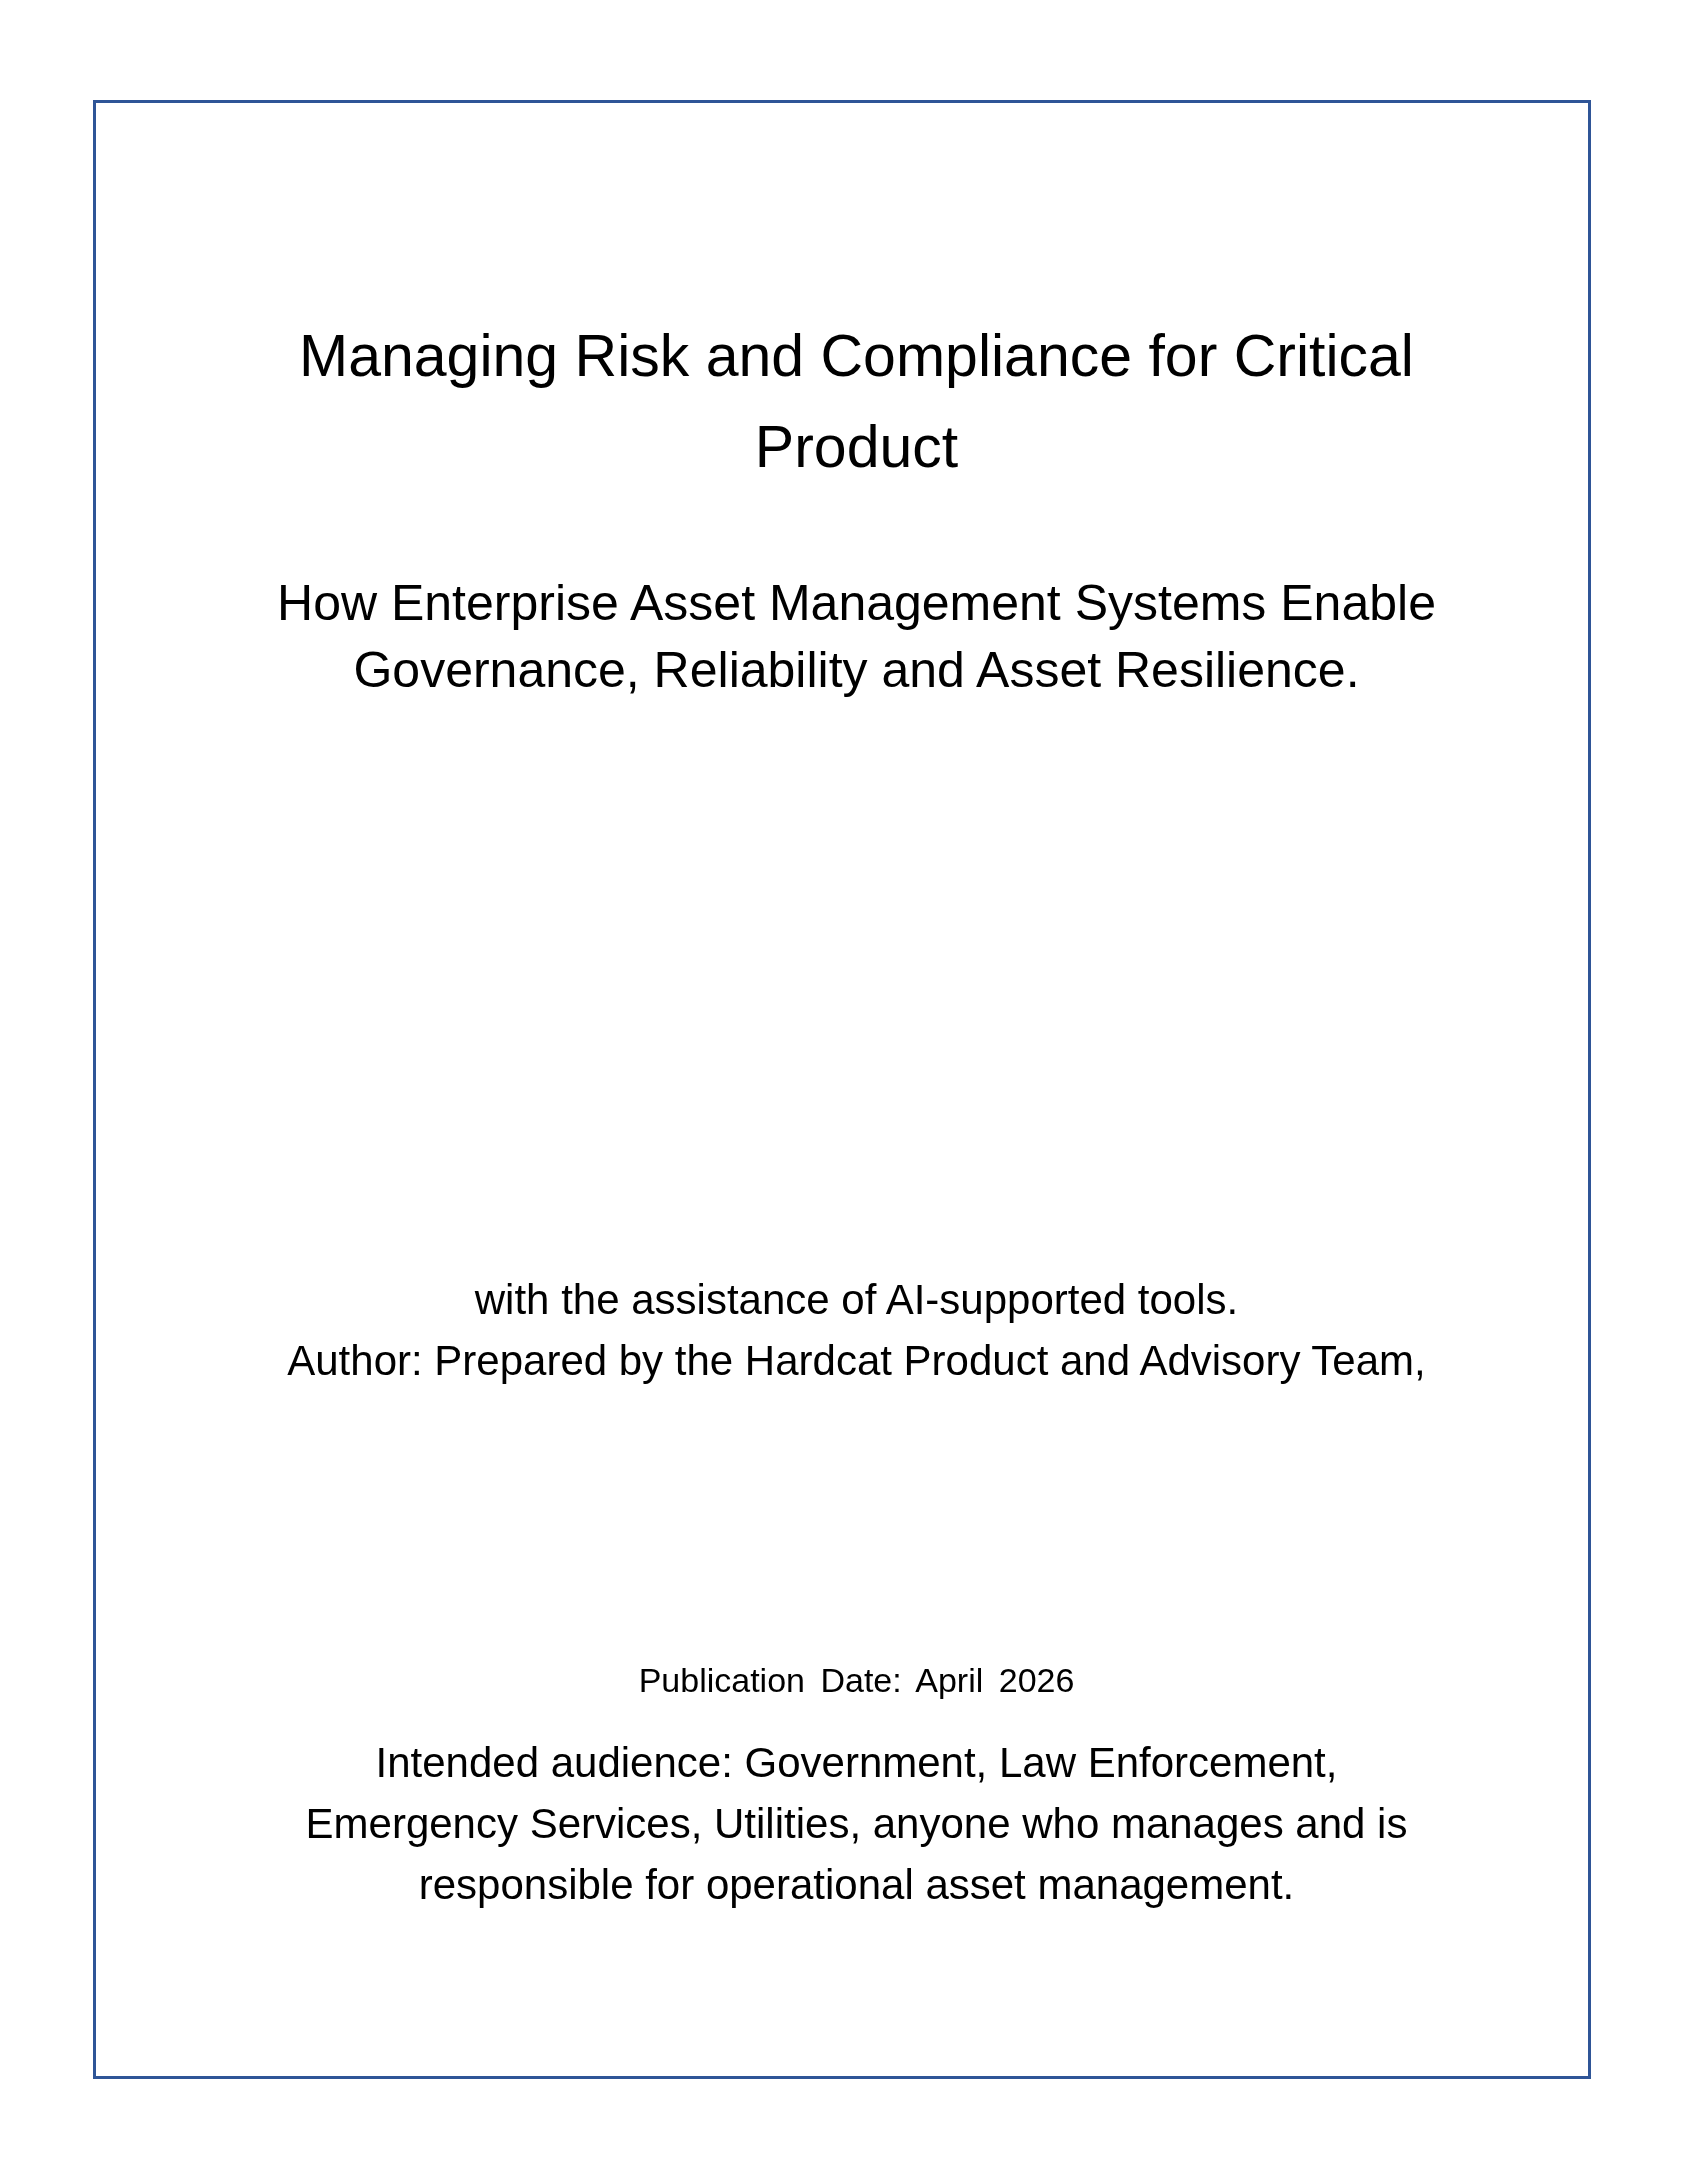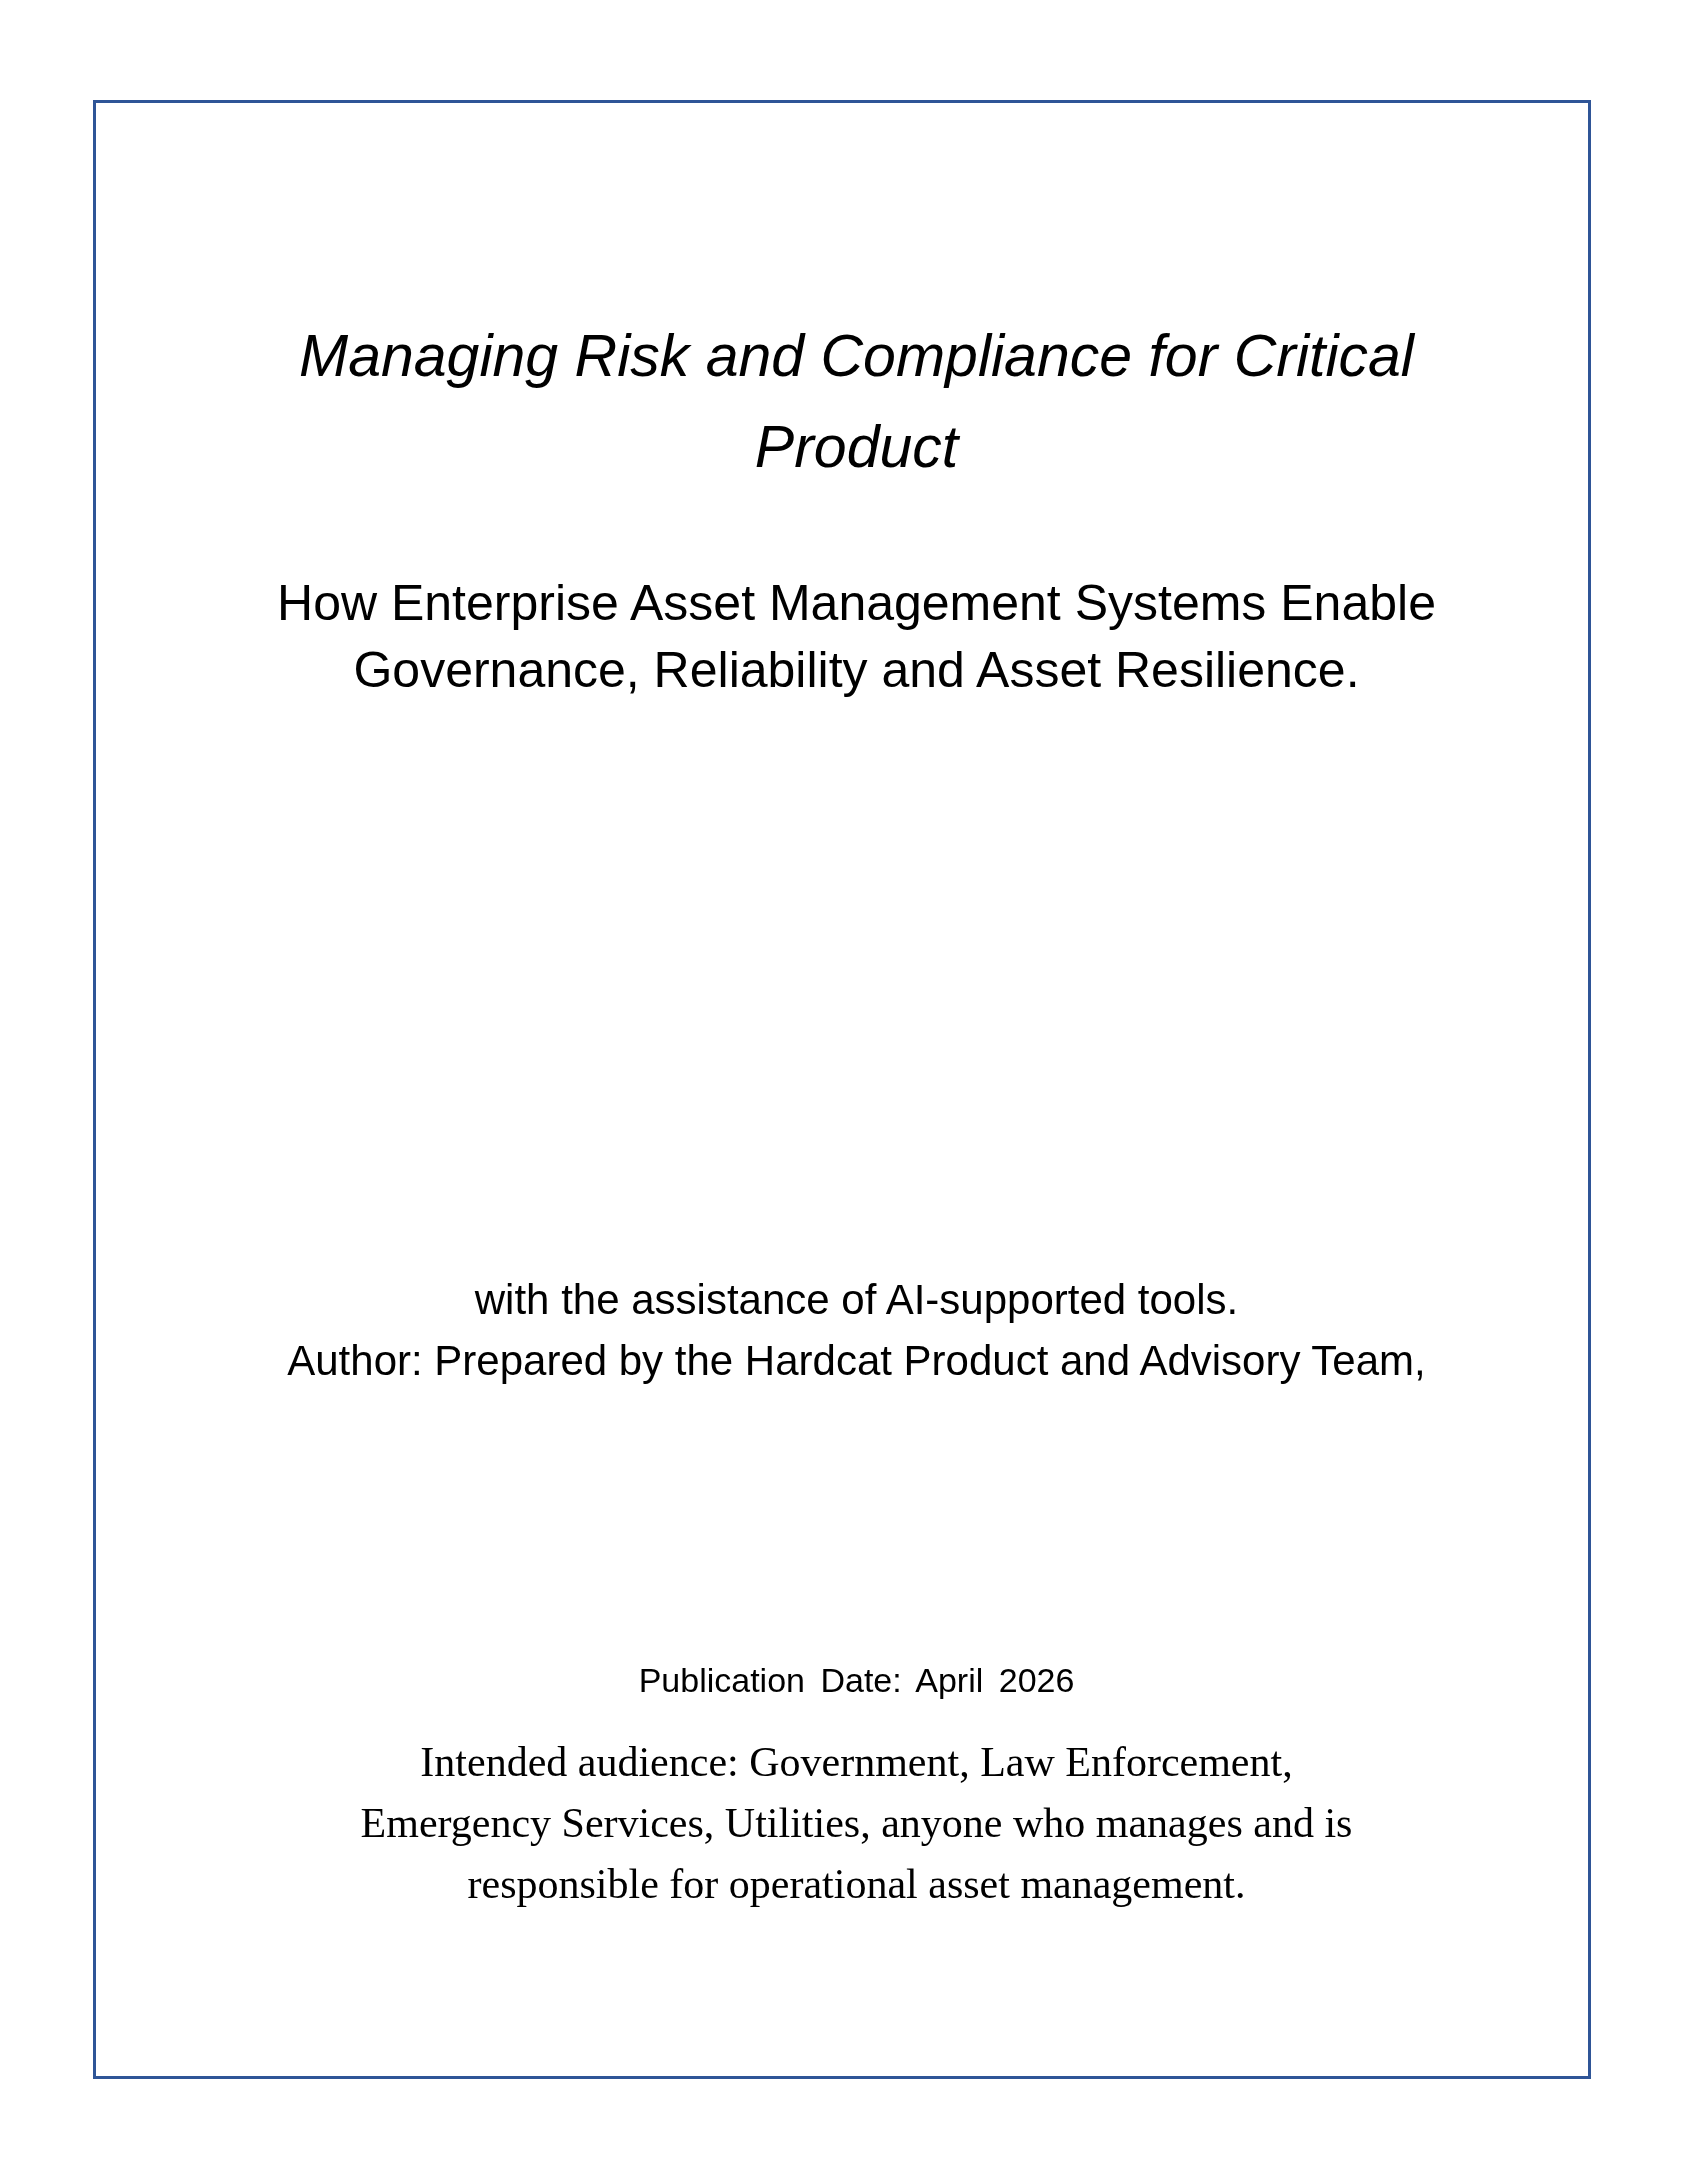--- a/index.html
+++ b/index.html
@@ -33,21 +33,20 @@
       font-weight: normal;
     }
     .block .line {
       display: block;
       white-space: nowrap;
     }
     .title {
       top: 311px;
       font-size: 59px;
       line-height: 91px;
-      font-style: italic;
     }
     .subtitle {
       top: 570px;
       font-size: 50px;
       line-height: 67px;
     }
     .author {
       top: 1269px;
       font-size: 42px;
       line-height: 61px;
@@ -60,21 +59,20 @@
     .pubdate {
       top: 1650px;
       font-size: 34px;
       line-height: 61px;
       word-spacing: 6px;
     }
     .audience {
       top: 1732px;
       font-size: 42px;
       line-height: 61px;
-      font-family: Liberation Serif, serif;
     }
   </style>
 </head>
 <body>
 
 <div class="page-border" style="border-color: rgb(47, 85, 151);"></div>
 
 <h1 class="block title">
   <span class="line">Managing Risk and Compliance for Critical</span>
   <span class="line">Product</span>

